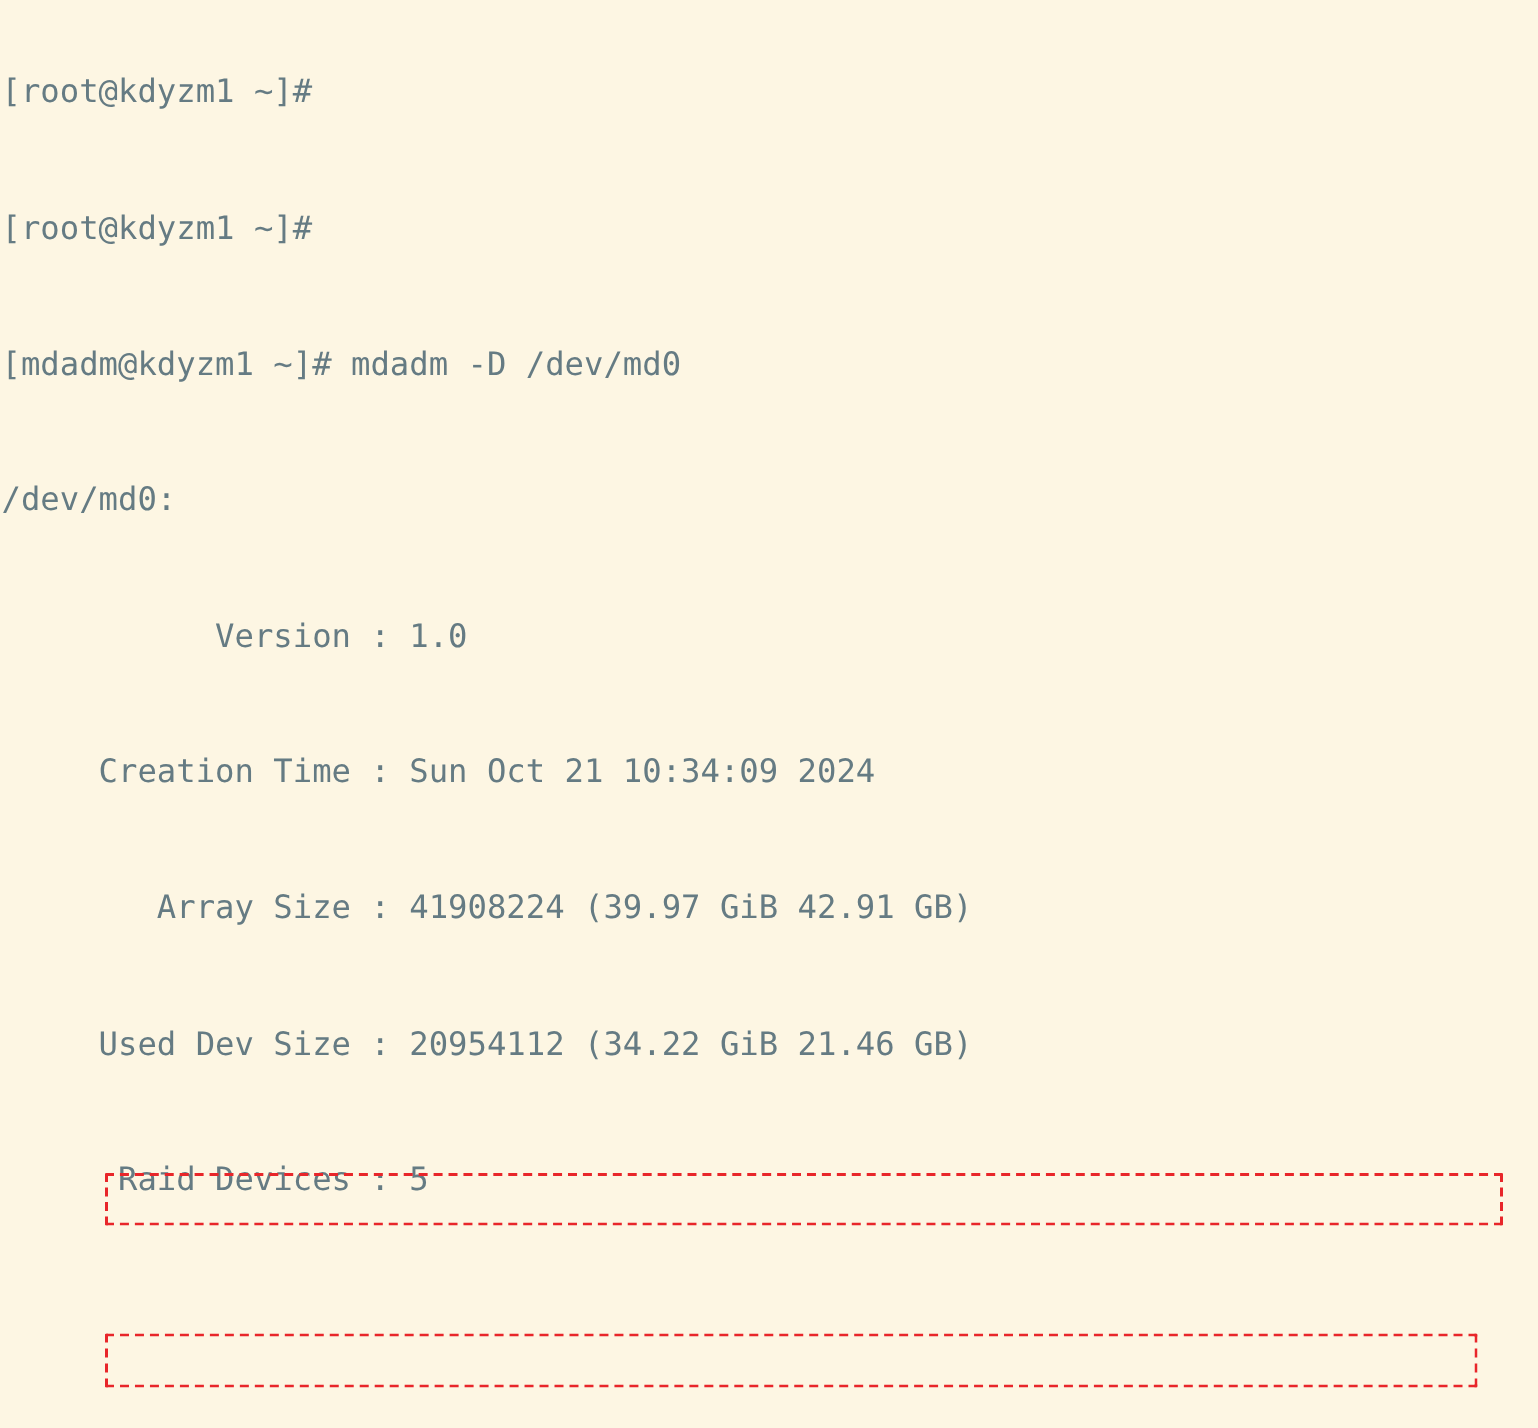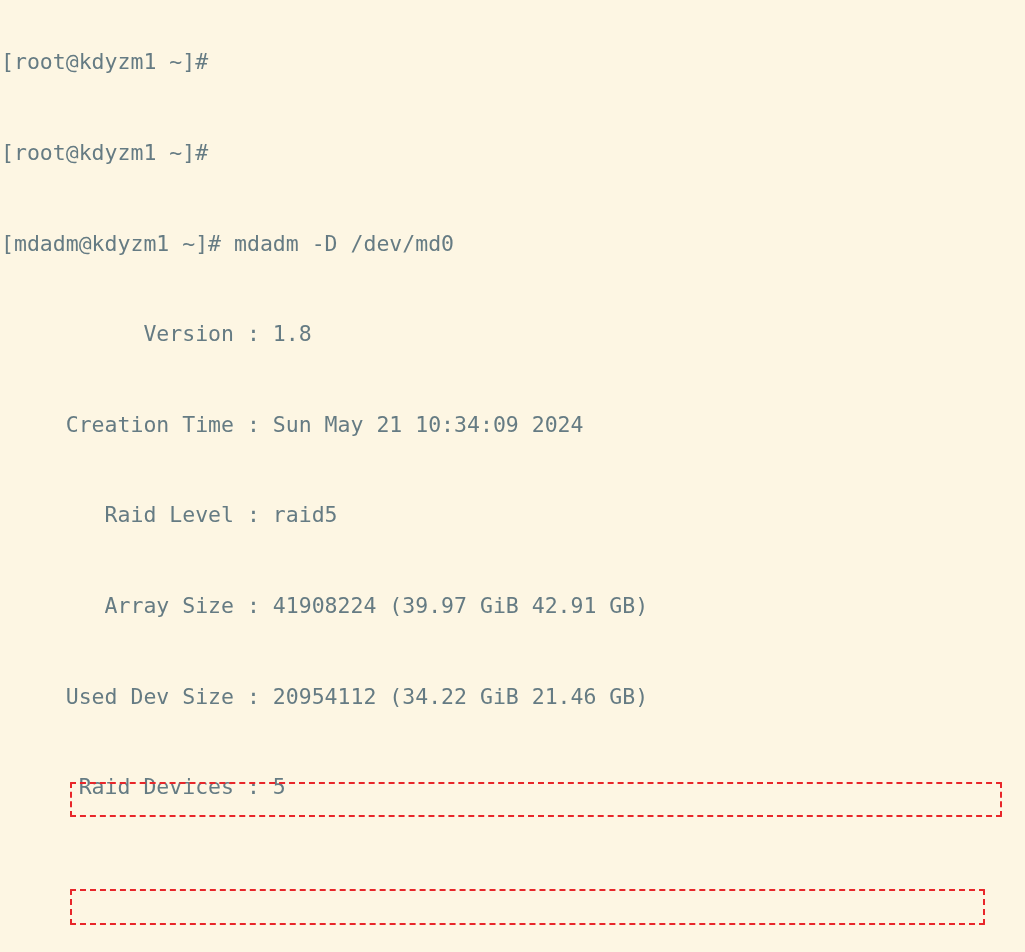--- a/index.html
+++ b/index.html
@@ -65,23 +65,23 @@
   }
 </style>
 </head>
 <body>
 
 <div id="terminal" style="background: rgb(253, 246, 227); color: rgb(101, 123, 131);">
   <div id="screen">
     <span class="line">[root@kdyzm1 ~]#</span>
     <span class="line">[root@kdyzm1 ~]#</span>
     <span class="line">[mdadm@kdyzm1 ~]# mdadm -D /dev/md0</span>
-    <span class="line">           Version : 1.8</span>
-    <span class="line">     Creation Time : Sun May 21 10:34:09 2024</span>
-    <span class="line">        Raid Level : raid5</span>
+    <span class="line">/dev/md0:</span>
+    <span class="line">           Version : 1.0</span>
+    <span class="line">     Creation Time : Sun Oct 21 10:34:09 2024</span>
     <span class="line">        Array Size : 41908224 (39.97 GiB 42.91 GB)</span>
     <span class="line">     Used Dev Size : 20954112 (34.22 GiB 21.46 GB)</span>
     <span class="line">      Raid Devices : 5</span>
     
     
     
     
     
     
     

